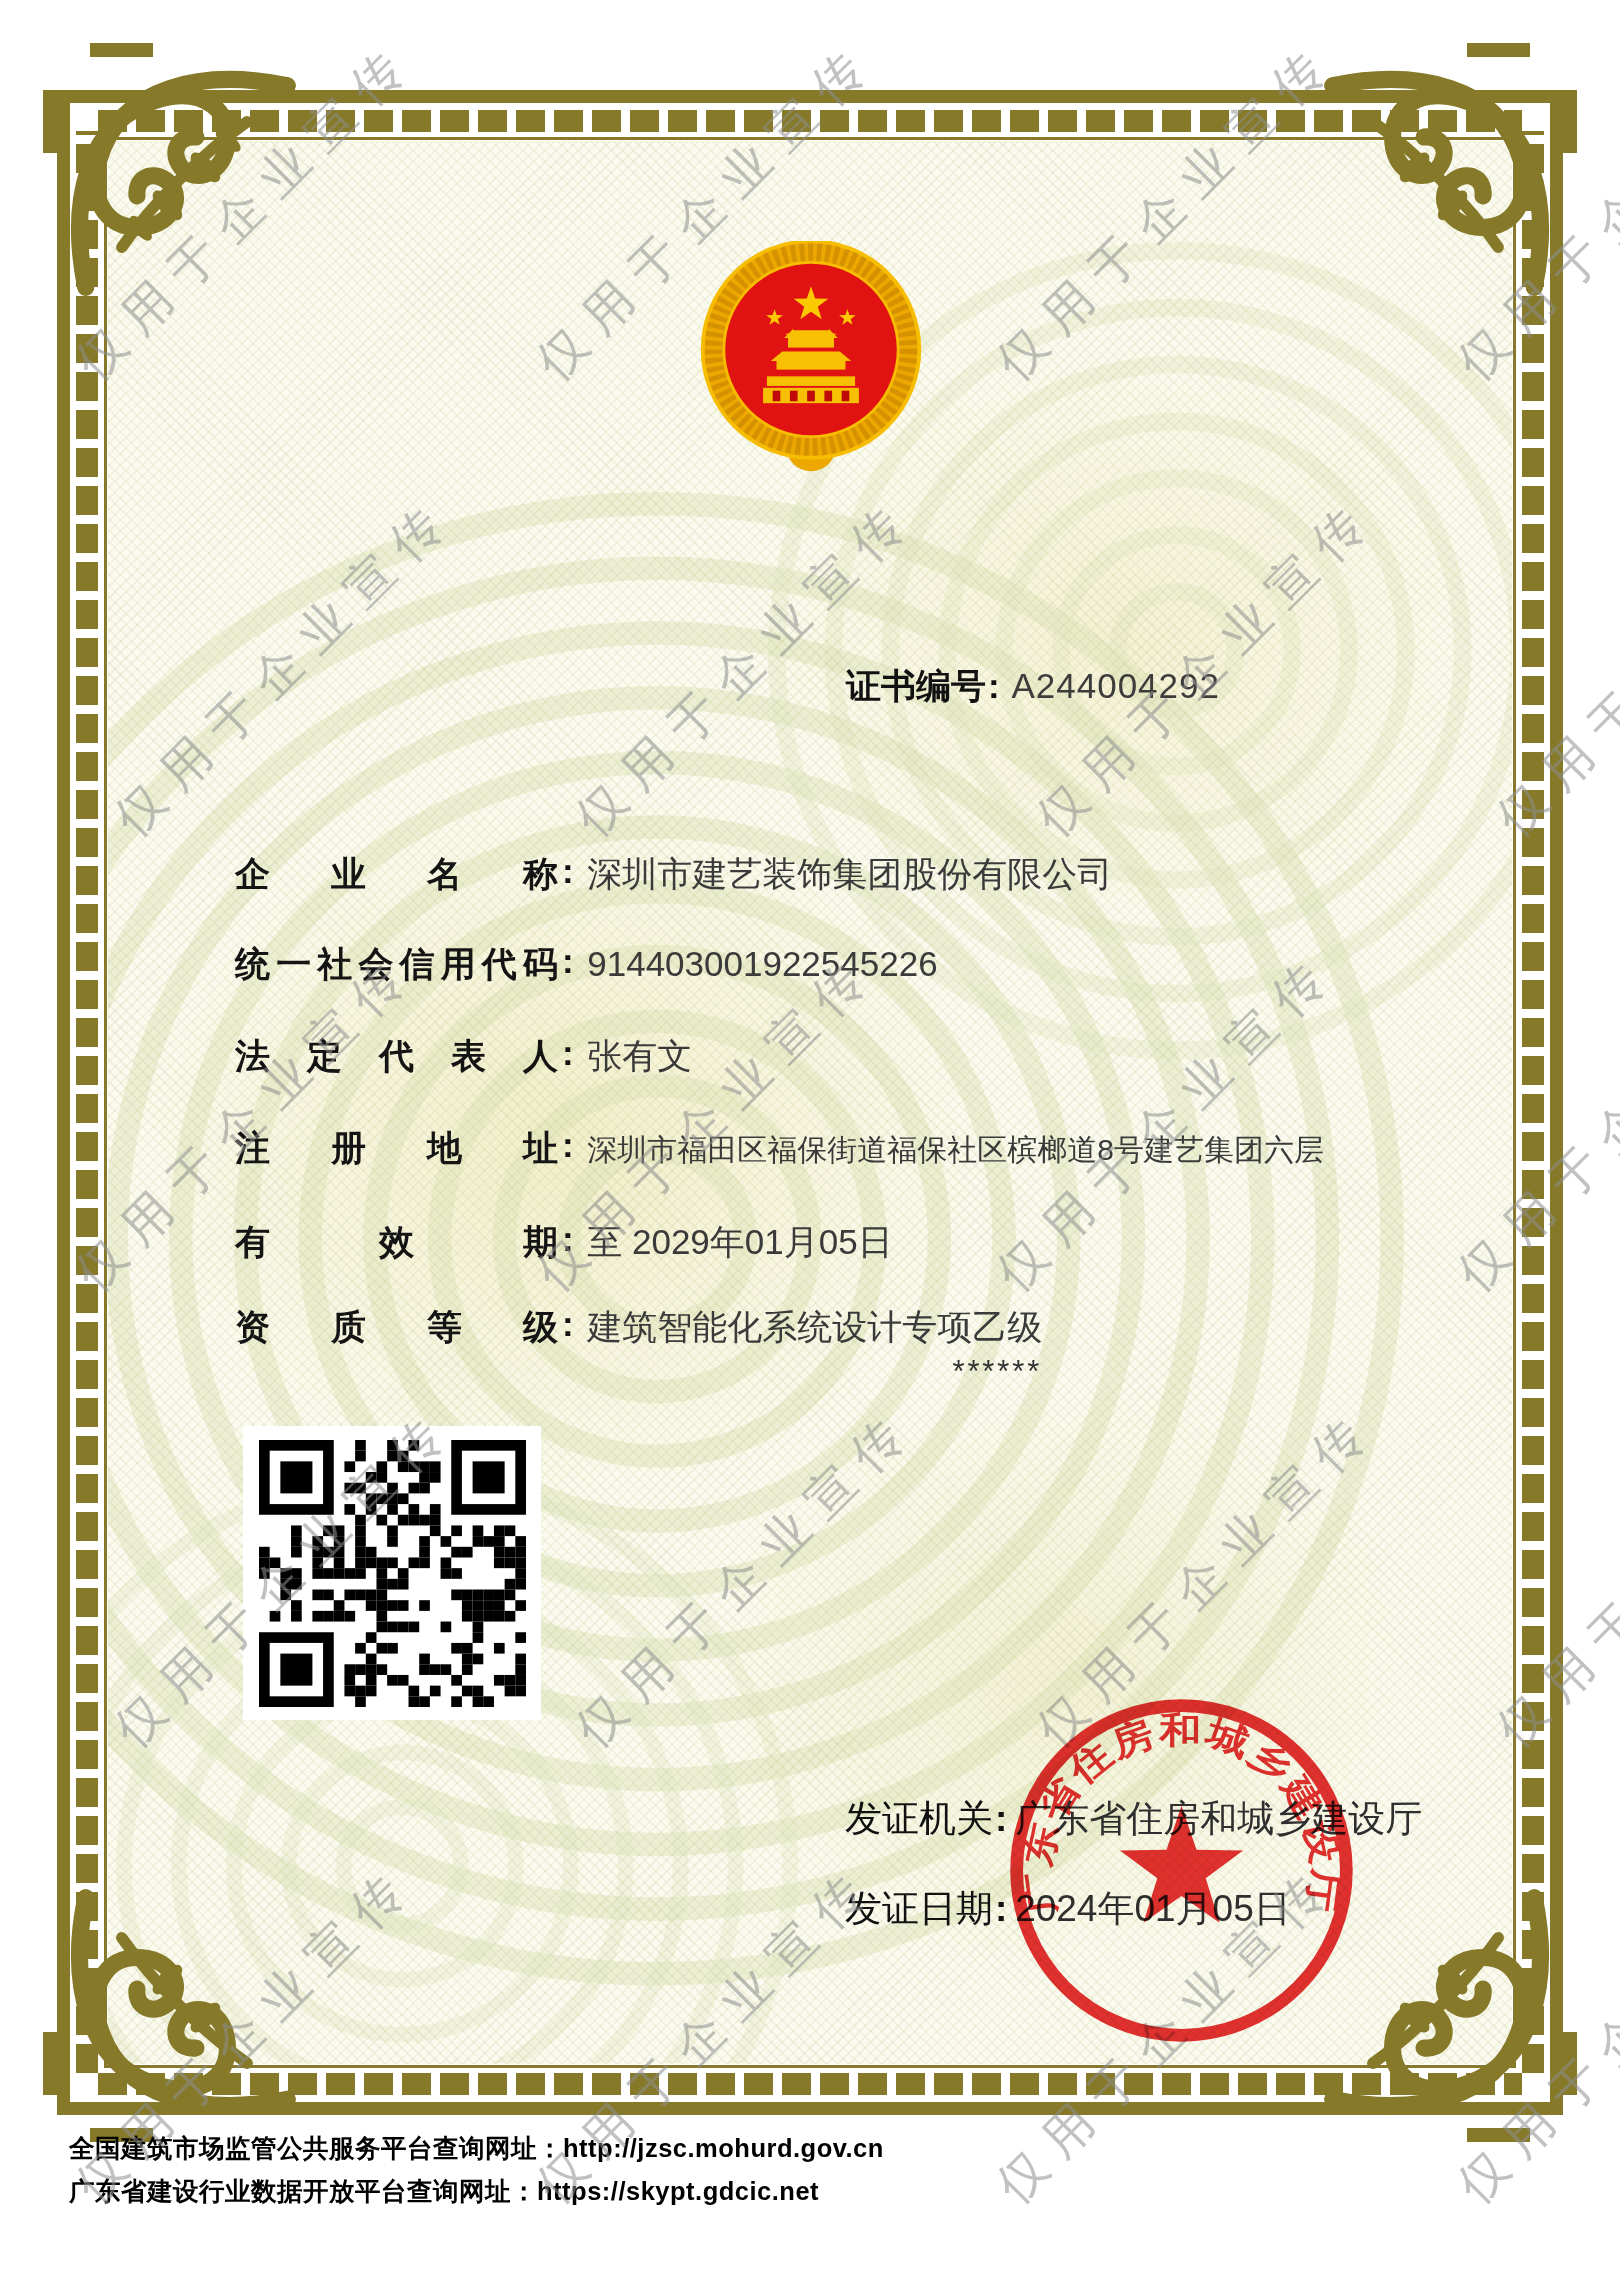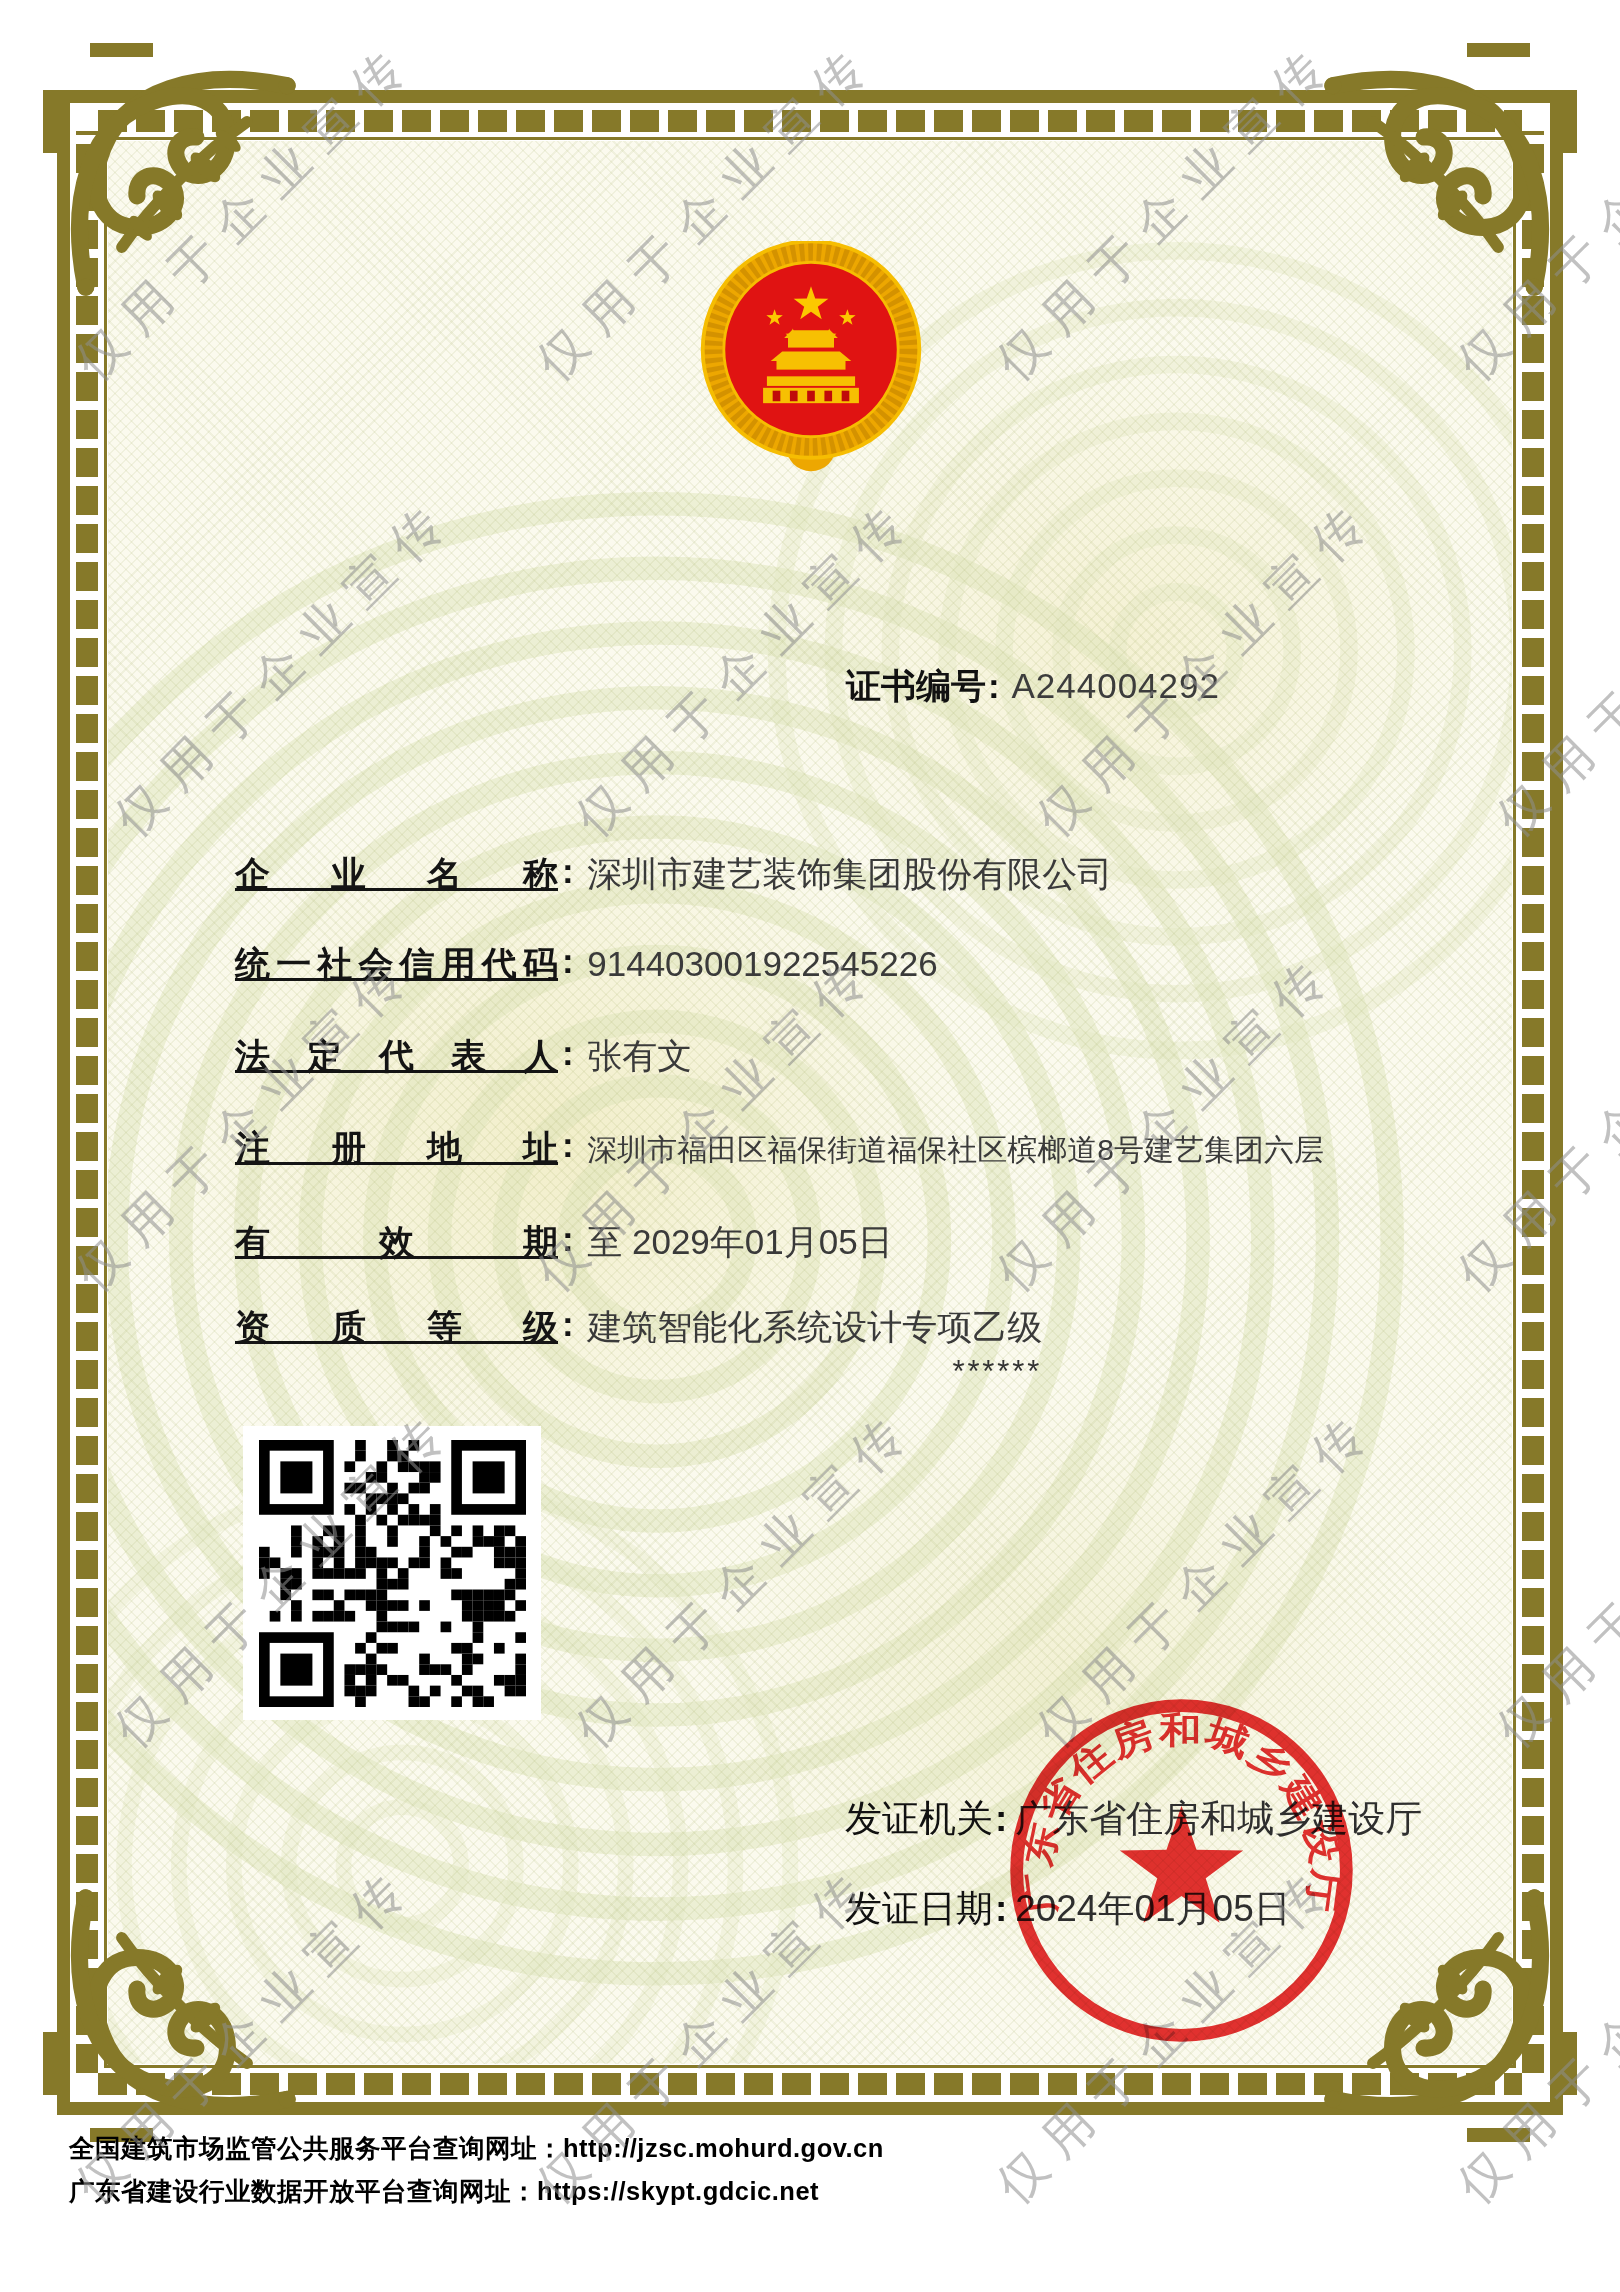--- a/index.html
+++ b/index.html
@@ -47,21 +47,21 @@
     font-size:65px;font-weight:700;color:#1b1b1b;letter-spacing:23.5px;text-indent:23.5px;margin:0;
   }
   
   .certno{position:absolute;left:846px;top:663px;z-index:12;font-size:35px;display:flex;align-items:baseline;}
   .certno .lab{font-weight:700;color:#111;}
   .certno .col{font-weight:700;color:#111;margin:0 11.8px 0 2px;}
   .certno .val{color:#3c3c3c;letter-spacing:1px;}
   
   .fields{position:absolute;left:235px;top:0;width:1206px;z-index:12;}
   .f-row{position:absolute;left:0;display:flex;align-items:flex-start;}
-  .f-lab{width:323px;font-size:35px;font-weight:700;color:#141414;text-align:justify;text-align-last:justify;flex:none;text-decoration:underline;}
+  .f-lab{width:323px;font-size:35px;font-weight:700;color:#141414;text-align:justify;text-align-last:justify;flex:none;}
   .f-col{font-size:35px;font-weight:700;color:#141414;margin:0 13.7px 0 3.9px;flex:none;}
   .f-vals{font-size:35px;color:#3a3a3a;line-height:45px;text-align:right;}
   .f-row.small .f-vals{font-size:30px;line-height:41px;padding-top:3.9px;}
   .f-vals .stars{font-size:31px;letter-spacing:2.9px;color:#333;}
   
   .qrbox{position:absolute;left:243px;top:1426px;width:298px;height:294px;background:#ffffff;z-index:11;
          display:flex;align-items:center;justify-content:center;}
   .qrcaption{position:absolute;left:237px;top:1733px;width:341px;z-index:12;
              font-size:22.5px;line-height:1.6;color:#4c4c4c;margin:0;}
   

